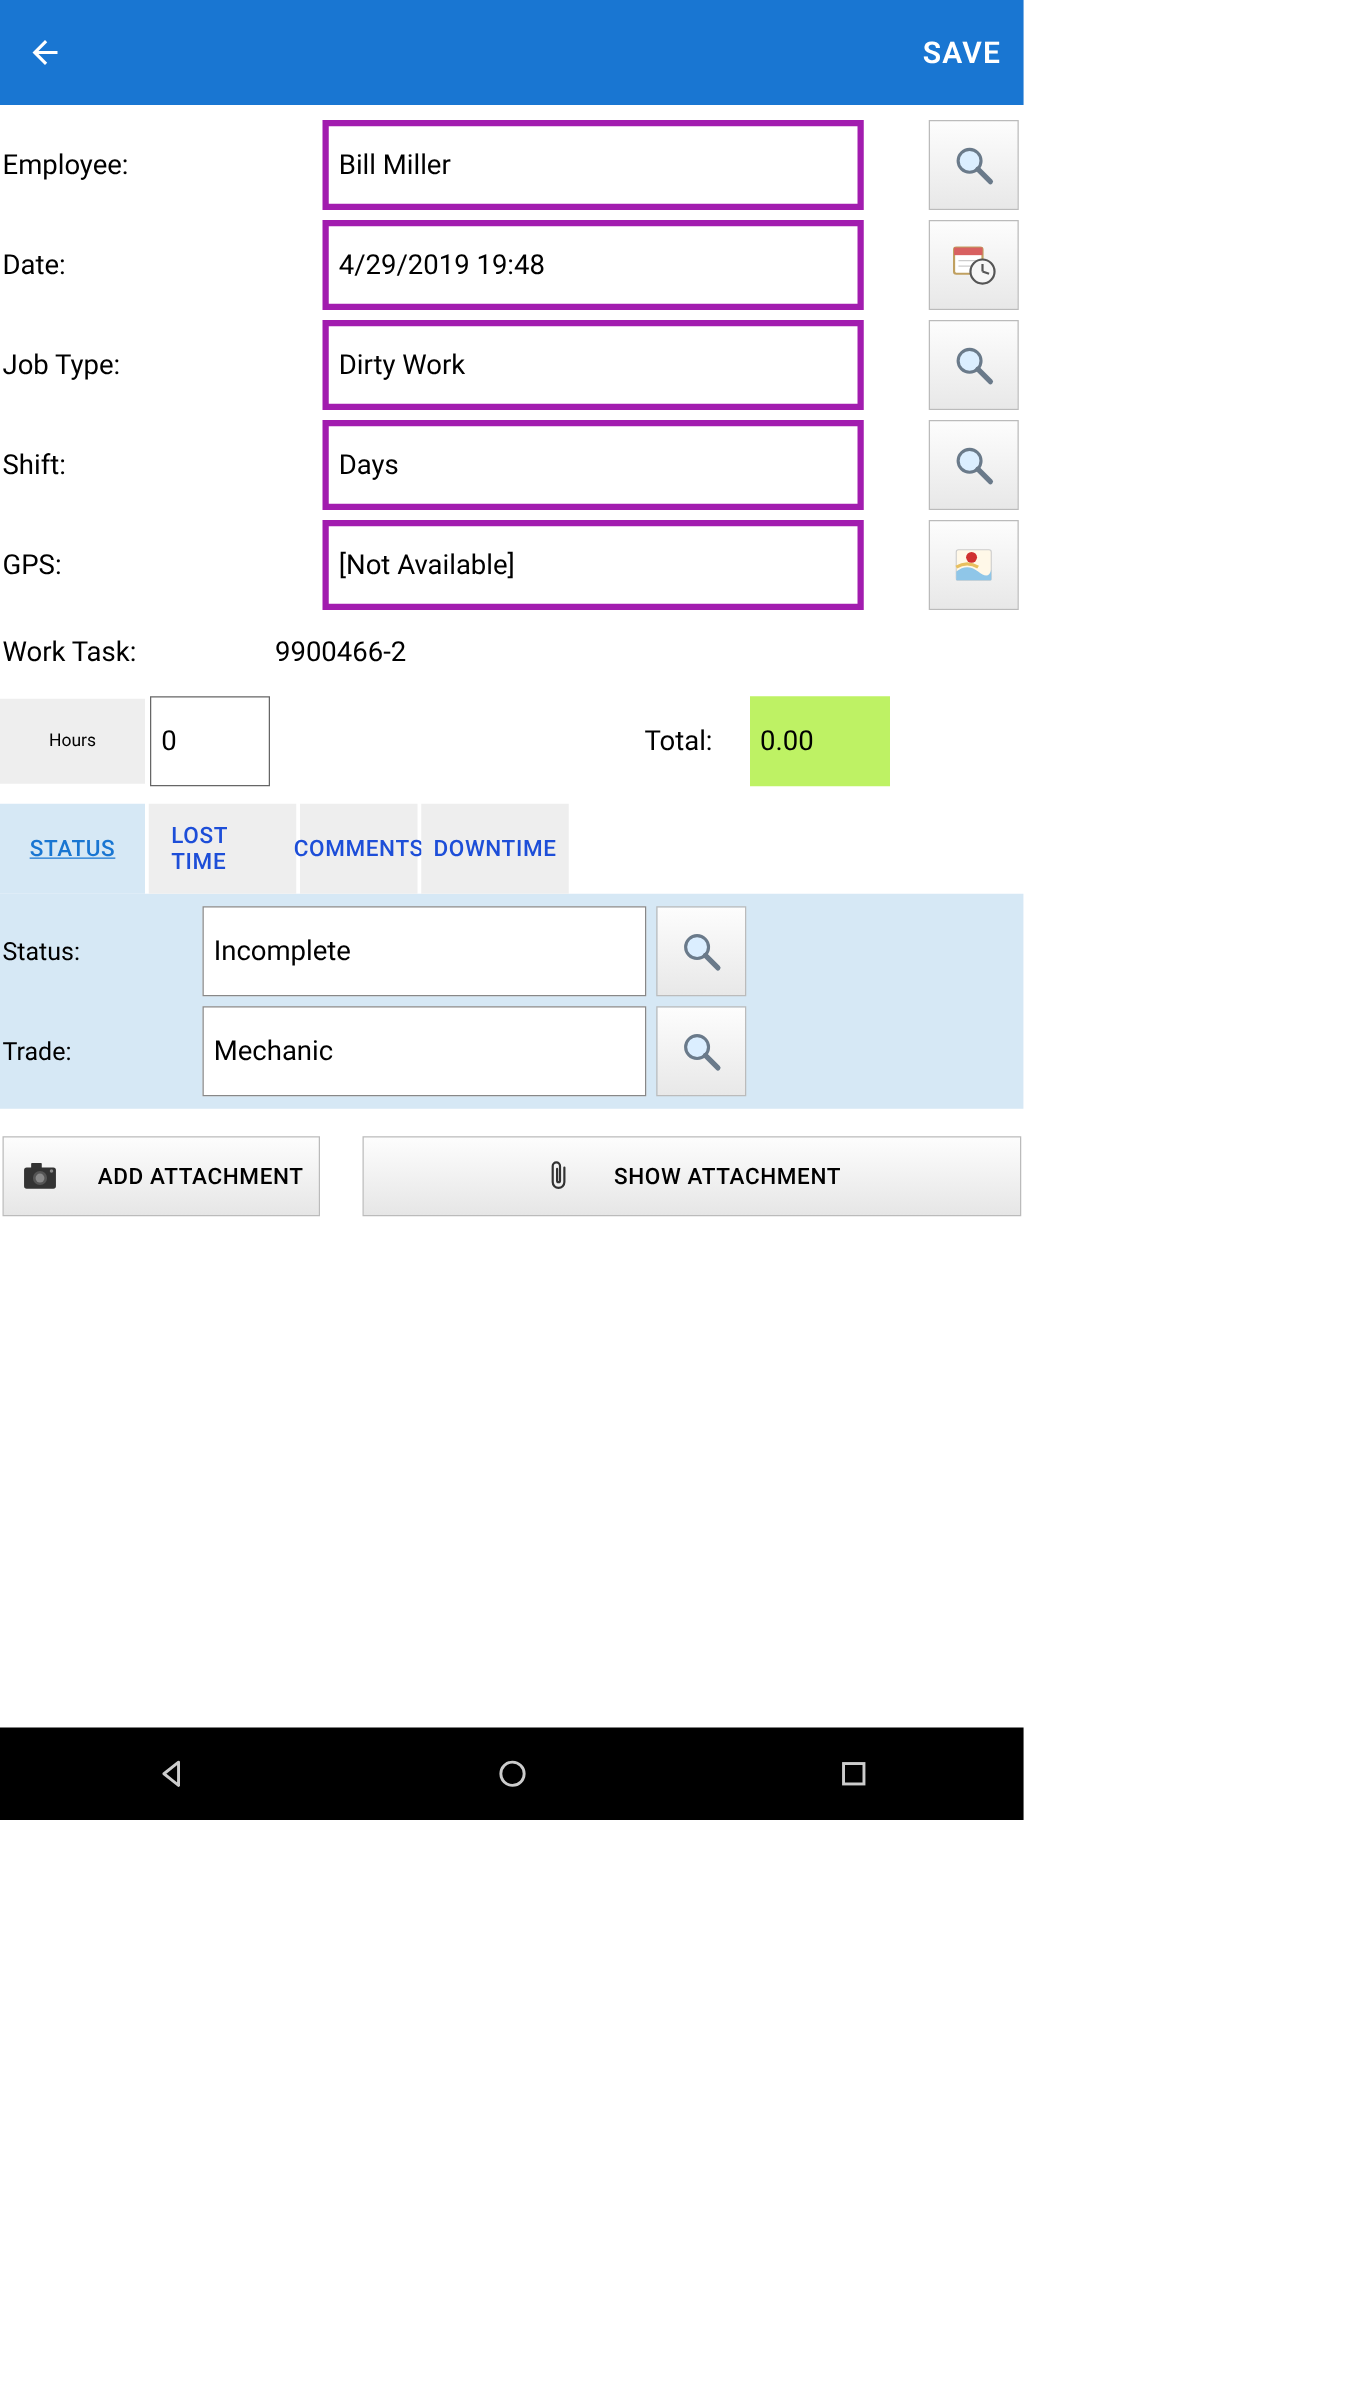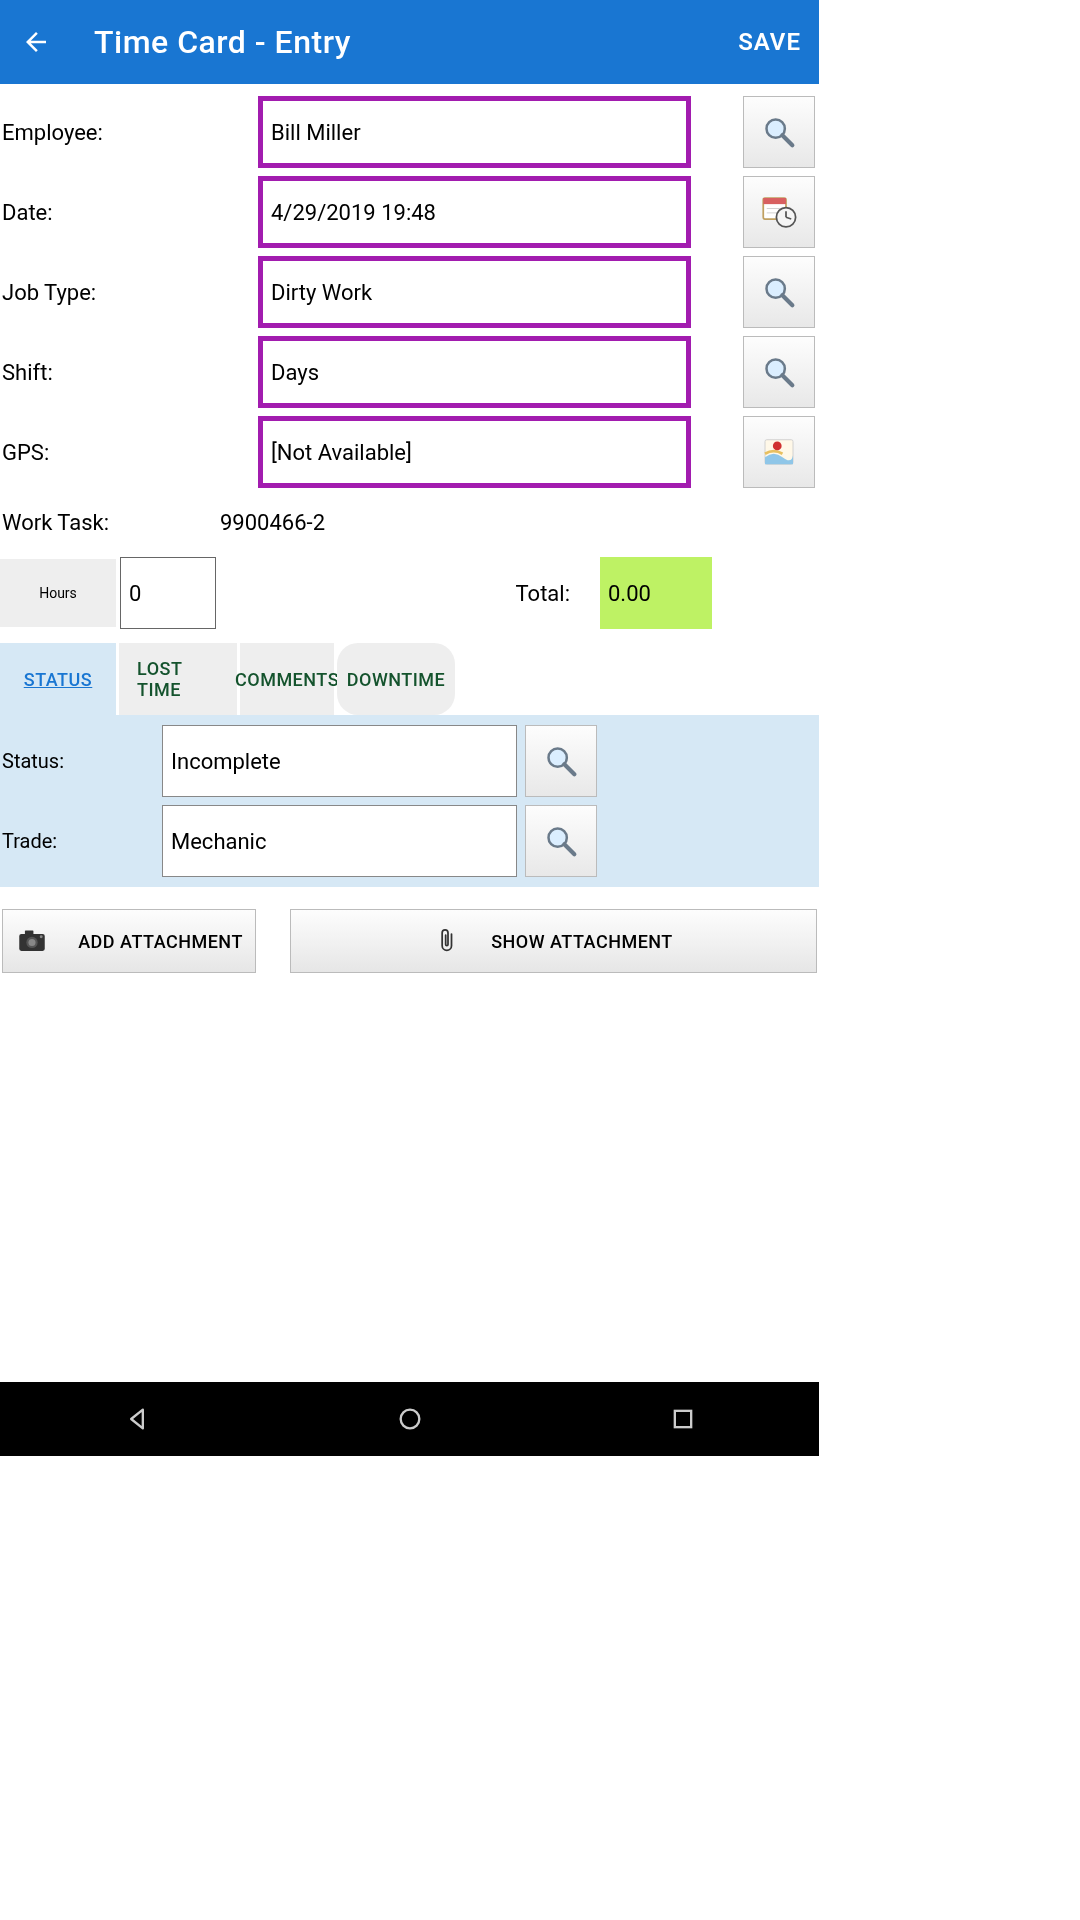--- a/index.html
+++ b/index.html
@@ -35,26 +35,26 @@
     width: 116px; height: 68px;
     background: #eeeeee; display: flex; align-items: center; justify-content: center;
     font-size: 14px; cursor: pointer;
     margin-right: 4px;
   }
   .hours-input { width: 96px; height: 72px; border: 1px solid #666; font-size: 22px; padding: 0 8px; display: flex; align-items: center; }
   .total-label { margin-left: auto; font-size: 22px; padding-right: 30px; }
   .total-value { width: 112px; height: 72px; background: #bef264; font-size: 22px; display: flex; align-items: center; padding: 0 8px; margin-right: 107px; }
 
   .tabs { display: flex; margin-top: 10px; }
-  .tab { height: 72px; display: flex; align-items: center; justify-content: center; font-size: 18px; color: #14532d; background: #eeeeee; margin-right: 3px; padding: 0 18px; cursor: pointer; font-weight: 500; letter-spacing: 0.5px; }
+  .tab { height: 72px; display: flex; align-items: center; justify-content: center; font-size: 18px; color: #1d4ed8; background: #eeeeee; margin-right: 3px; padding: 0 18px; cursor: pointer; font-weight: 500; letter-spacing: 0.5px; }
   .tab.active { background: #d6e8f5; color: #1976d2; }
   .tab:nth-child(1){ width:116px;text-decoration:underline;}
   .tab:nth-child(2){ width:118px;}
   .tab:nth-child(3){ width:94px;}
-  .tab:nth-child(4){ width:118px;border-radius:21px;}
+  .tab:nth-child(4){ width:118px;}
 
   .tab-panel { background: #d6e8f5; padding: 6px 0 6px 2px; }
   .panel-row { display: flex; align-items: center; padding: 4px 0; }
   .panel-label { width: 160px; font-size: 20px; }
   .panel-input { width: 355px; height: 72px; border: 1px solid #888; background: #fff; font-size: 22px; padding: 0 8px; display: flex; align-items: center; margin-right: 8px; }
 
   .attach-row { display: flex; padding: 22px 2px; gap: 34px; }
   .attach-btn {
     flex: 1; height: 64px;
     border: 1px solid #bbb;
@@ -73,21 +73,20 @@
 </style>
 </head>
 <body>
 
 <div class="app-bar">
   <div class="back-arrow">
     <svg viewBox="0 0 24 24">
         <path d="M20 11H7.83l5.59-5.59L12 4l-8 8 8 8 1.41-1.41L7.83 13H20z" fill="#fff"></path>
       </svg>
   </div>
-  <div class="app-title">Time Card - Entry</div>
   <div class="save-btn">SAVE</div>
 </div>
 
 <div class="content">
 <div class="top-gap"></div>
 
 <div class="field-row">
   <div class="field-label">Employee:</div>
   <div class="field-input">Bill Miller</div>
   <div class="picker-btn">

